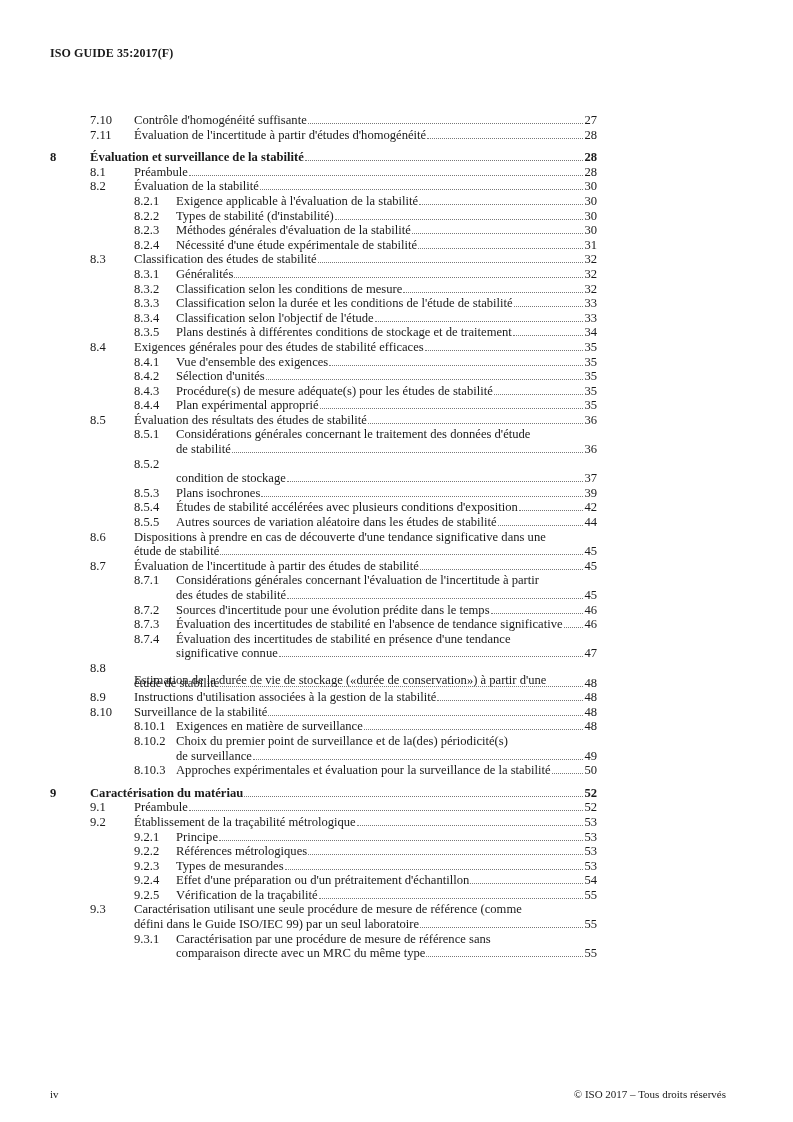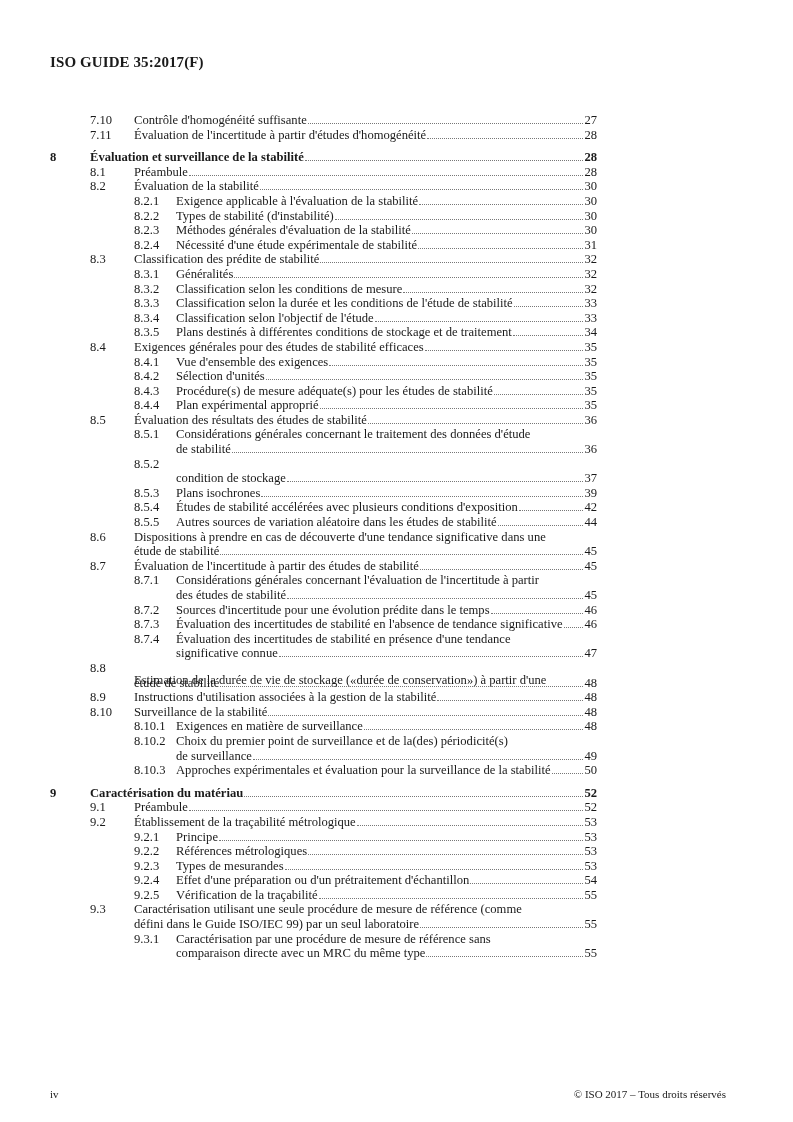--- a/index.html
+++ b/index.html
@@ -1,18 +1,18 @@
 <!DOCTYPE html>
 <html><head>
 <meta charset="utf-8">
 <style>
   html, body { margin: 0; padding: 0; background: #ffffff; }
   body { width: 793px; height: 1122px; position: relative; overflow: hidden;
          font-family: "Liberation Serif", "DejaVu Serif", serif; color: #1a1a1a; }
-  .header { position: absolute; left: 50px; top: 54px; font-weight: bold; font-size: 15px; letter-spacing: 0.1px; }
+  .header { position: absolute; left: 50px; top: 46px; font-weight: bold; font-size: 12px; letter-spacing: 0.1px; }
   .toc { position: absolute; left: 0; top: 113px; width: 664px; }
   .row { position: relative; height: 14.6px; font-size: 12.6px; line-height: 14.6px; }
   .row.l1 { margin-top: 8px; font-weight: bold; }
   .row .num { position: absolute; top: 0; }
   .row .txt { position: absolute; top: 0; right: 67px; display: flex; align-items: baseline; }
   .row .txt .t { white-space: nowrap; }
   .row .txt .dots { flex: 1; border-bottom: 1px dotted #777; margin: 0 1px 3px 1px; height: 0; min-width: 6px; }
   .row .txt .pg { white-space: nowrap; }
   .l1 .num { left: 50px; } .l1 .txt { left: 90px; justify-content: center; }
   .l2 .num { left: 90px; } .l2 .txt { left: 134px; }
@@ -96,21 +96,21 @@
       <span class="num">8.2.4</span>
       <span class="txt">
         <span class="t">Nécessité d'une étude expérimentale de stabilité</span>
         <span class="dots"></span>
         <span class="pg">31</span>
       </span>
     </div>
     <div class="row l2">
       <span class="num">8.3</span>
       <span class="txt">
-        <span class="t">Classification des prédite de stabilité</span>
+        <span class="t">Classification des études de stabilité</span>
         <span class="dots"></span>
         <span class="pg">32</span>
       </span>
     </div>
     <div class="row l3">
       <span class="num">8.3.1</span>
       <span class="txt">
         <span class="t">Généralités</span>
         <span class="dots"></span>
         <span class="pg">32</span>

